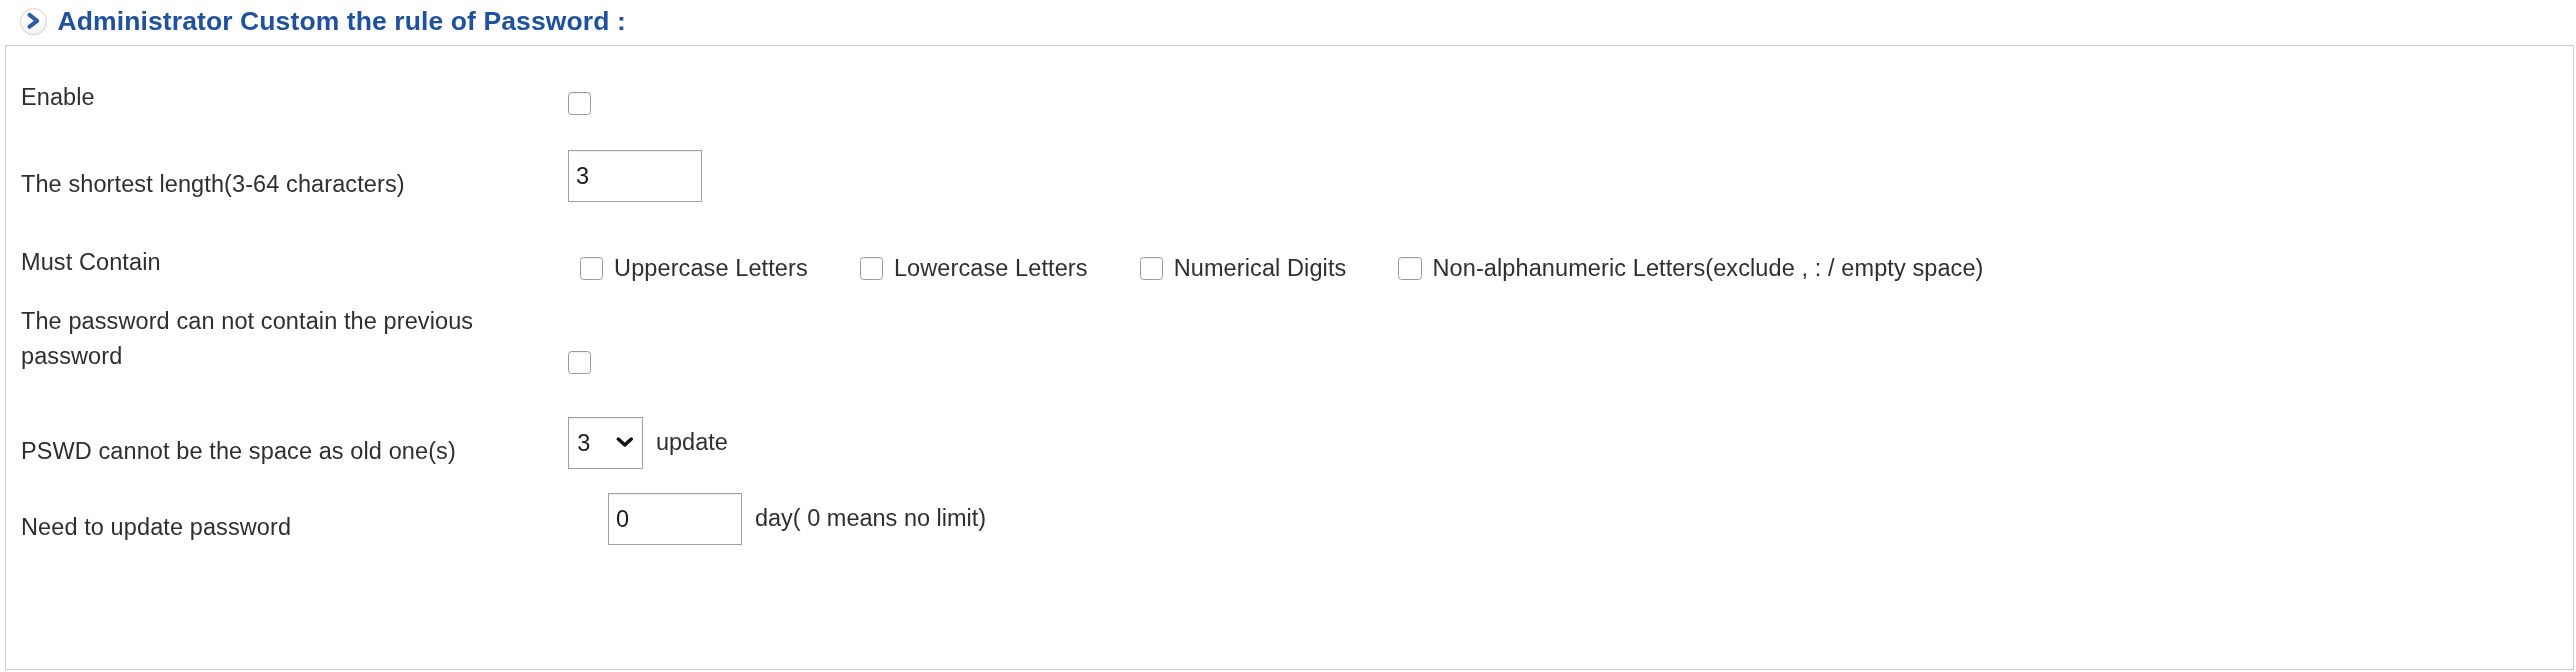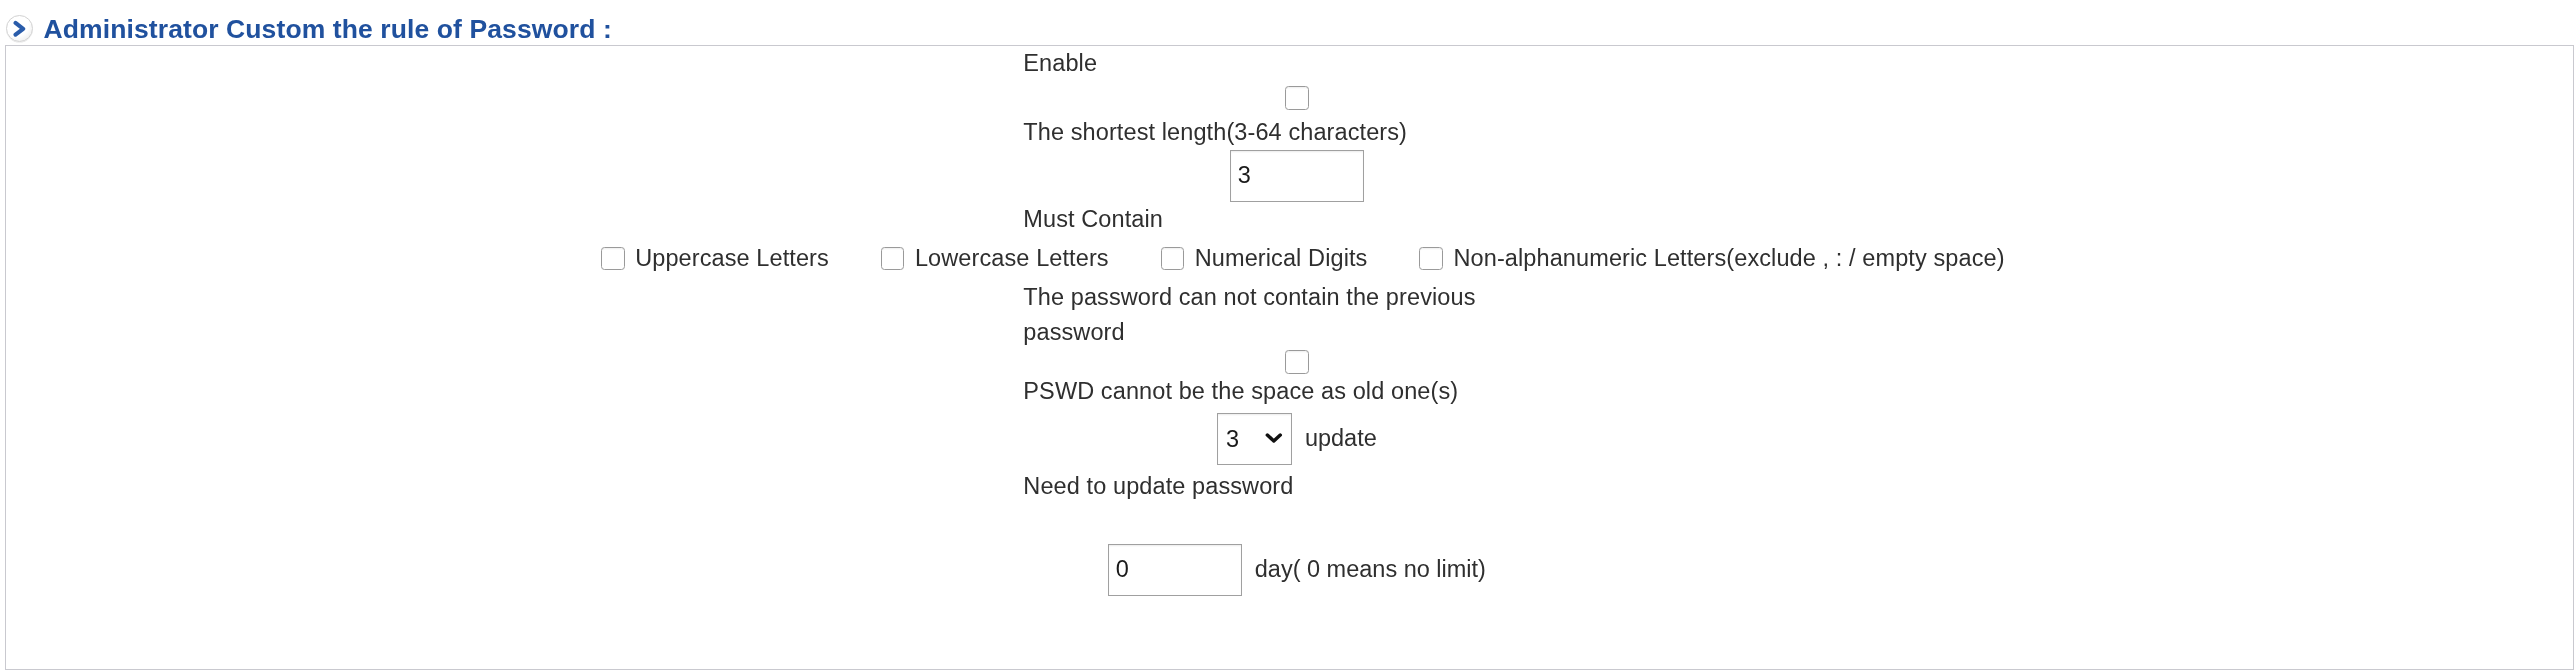--- a/index.html
+++ b/index.html
@@ -25,23 +25,23 @@
     box-sizing: border-box;
   }
 
   
   .section-header {
     position: absolute;
     left: 0;
     top: 0;
     height: 42px;
     display: flex;
-    align-items: flex-end;
+    align-items: center;
     gap: 10.6px;
-    padding-left: 6px;
+    padding-left: 20px;
   }
   .header-icon {
     width: 27px;
     height: 27px;
     border-radius: 50%;
     background: radial-gradient(circle at 38% 32%, #ffffff 0%, #ffffff 52%, #f1f1f1 78%, #e2e2e2 100%);
     border: 1.2px solid #d2d2d2;
     box-sizing: border-box;
     display: flex;
     align-items: center;
@@ -71,25 +71,24 @@
     border: 1.8px solid #c9c9cf;
     background: #ffffff;
   }
   .rule-rows {
     display: block;
     width: 100%;
     box-sizing: border-box;
   }
   .rule-row {
     display: flex;
-    align-items: center;
+    align-items: flex-end;
     width: 100%;
     box-sizing: border-box;
     padding-left: 15.3px;
-    flex-direction: column;
   }
   .rule-row.r-enable   { height: 69px; }
   .rule-row.r-length   { height: 87px; }
   .rule-row.r-contain  { height: 78px; }
   .rule-row.r-prev     { height: 94px; }
   .rule-row.r-same     { height: 95px; }
   .rule-row.r-update   { height: 76px; gap: 40px; }
 
   .row-label {
     flex: 0 0 auto;

